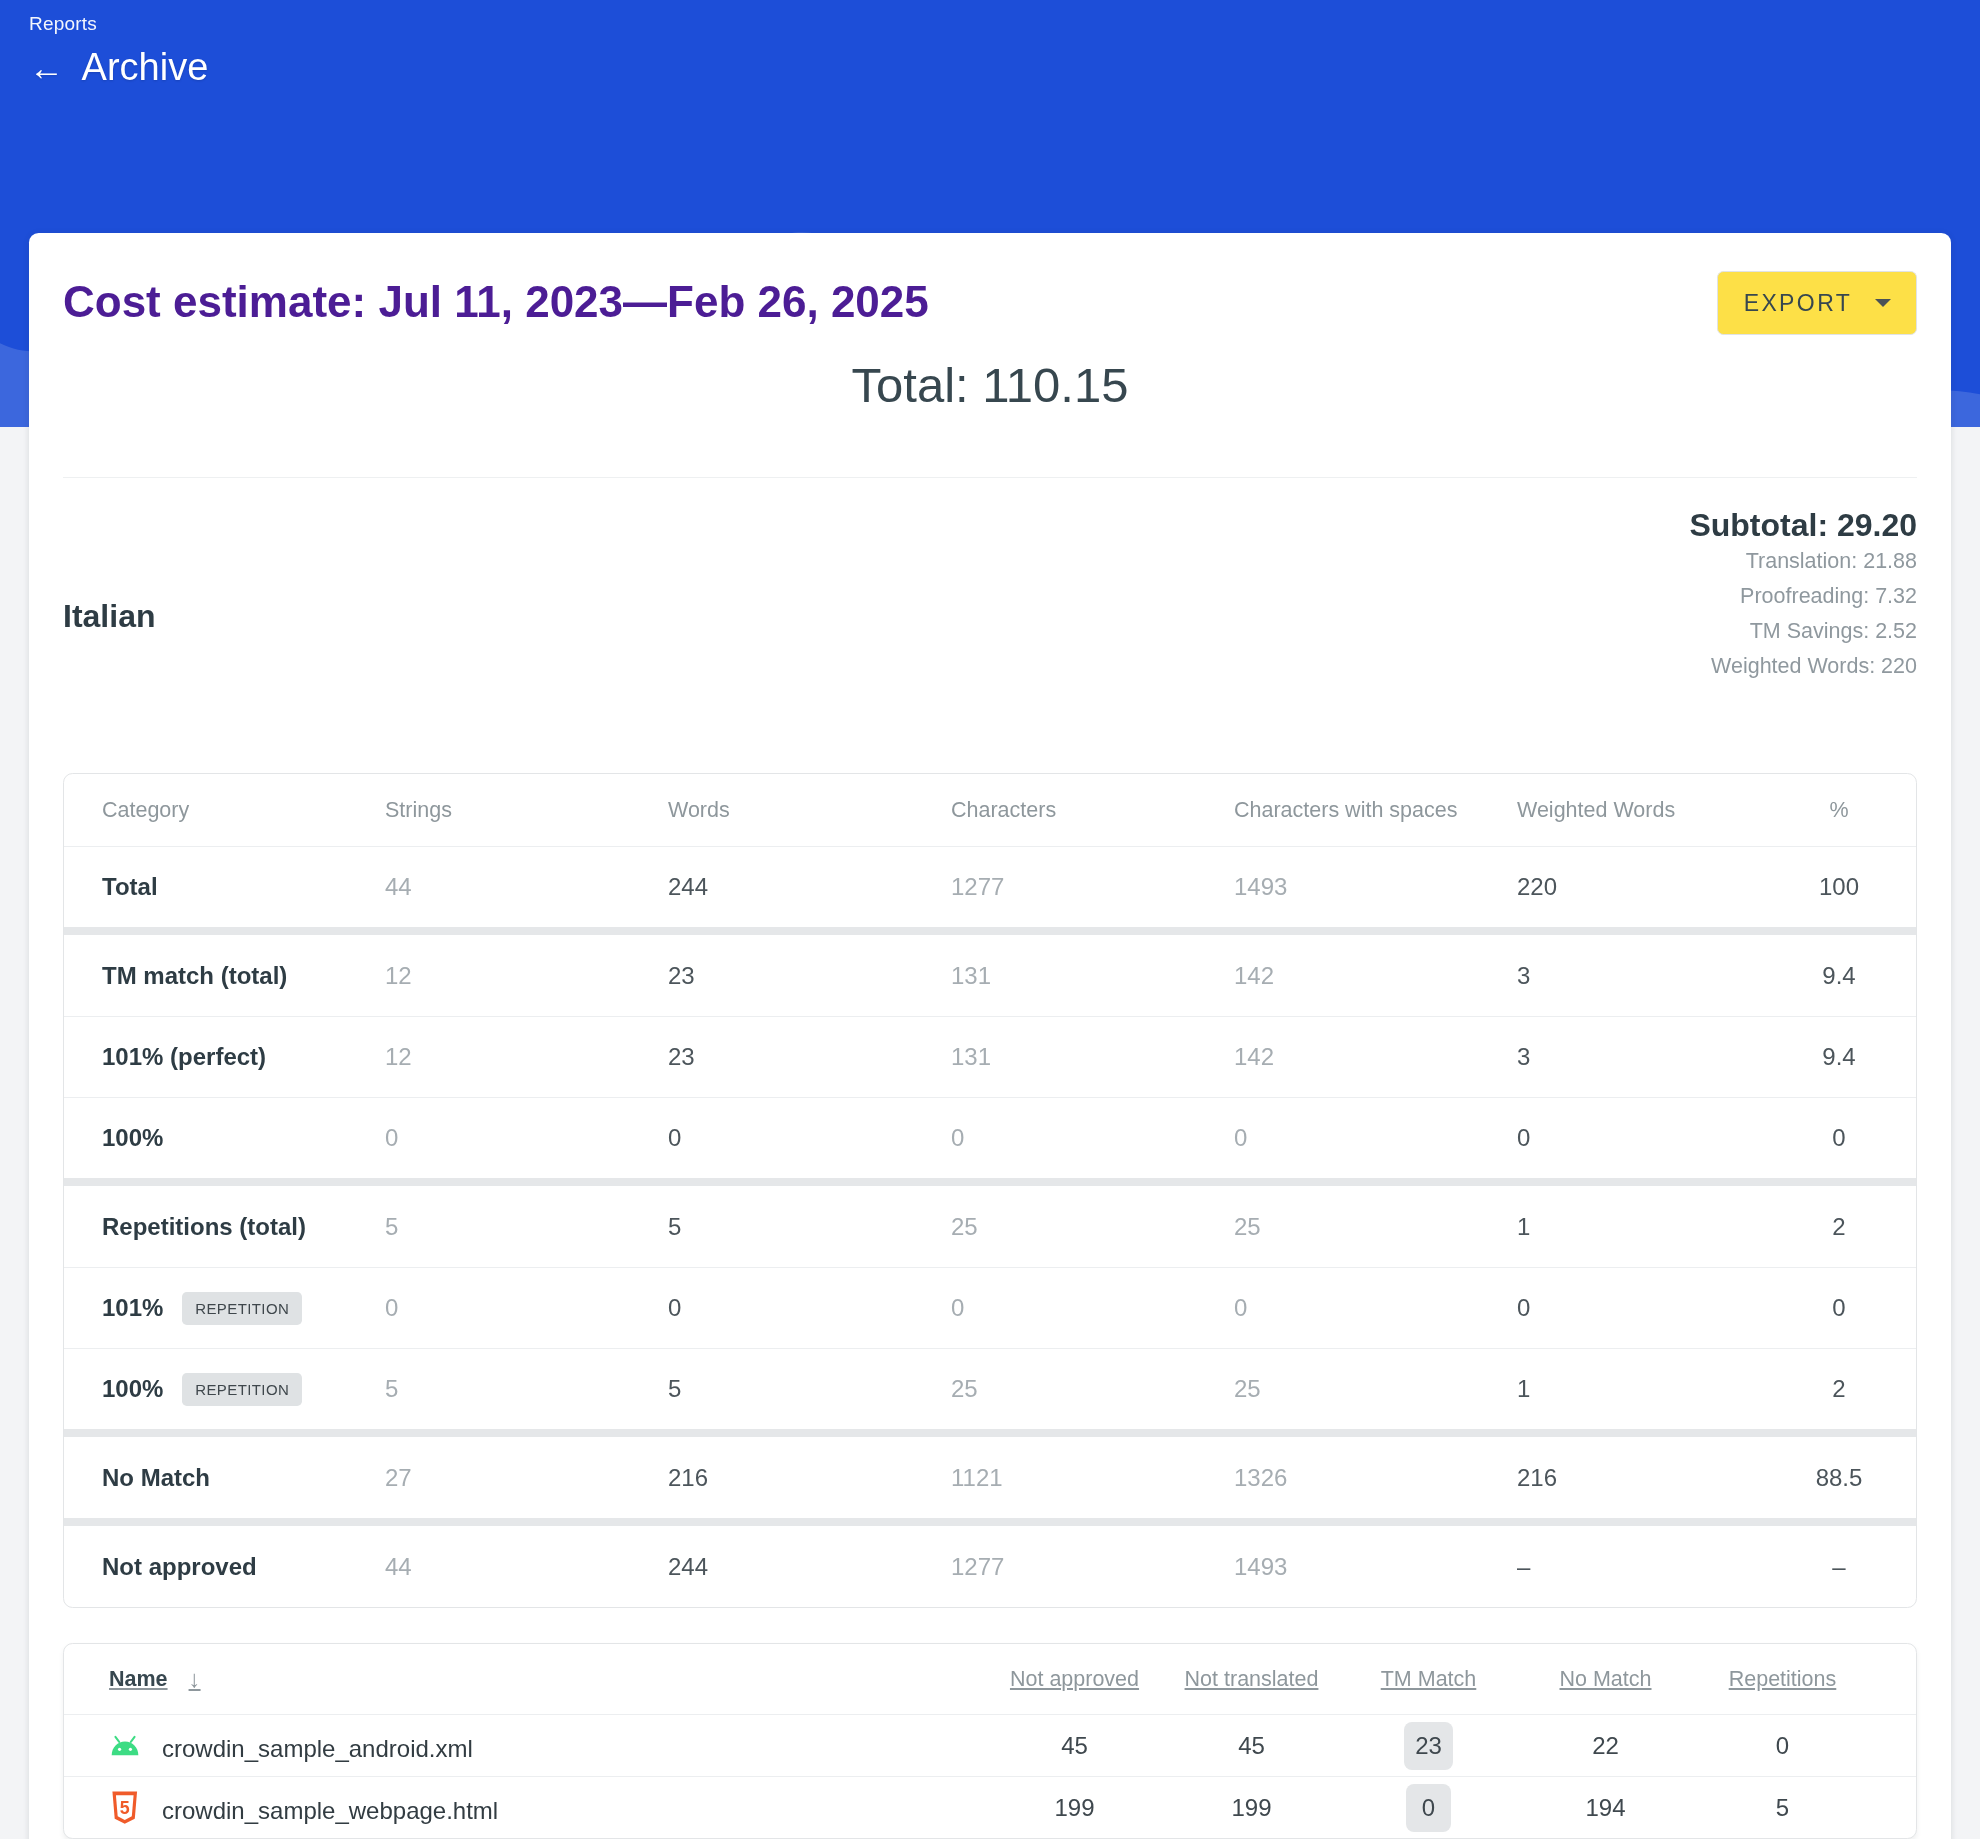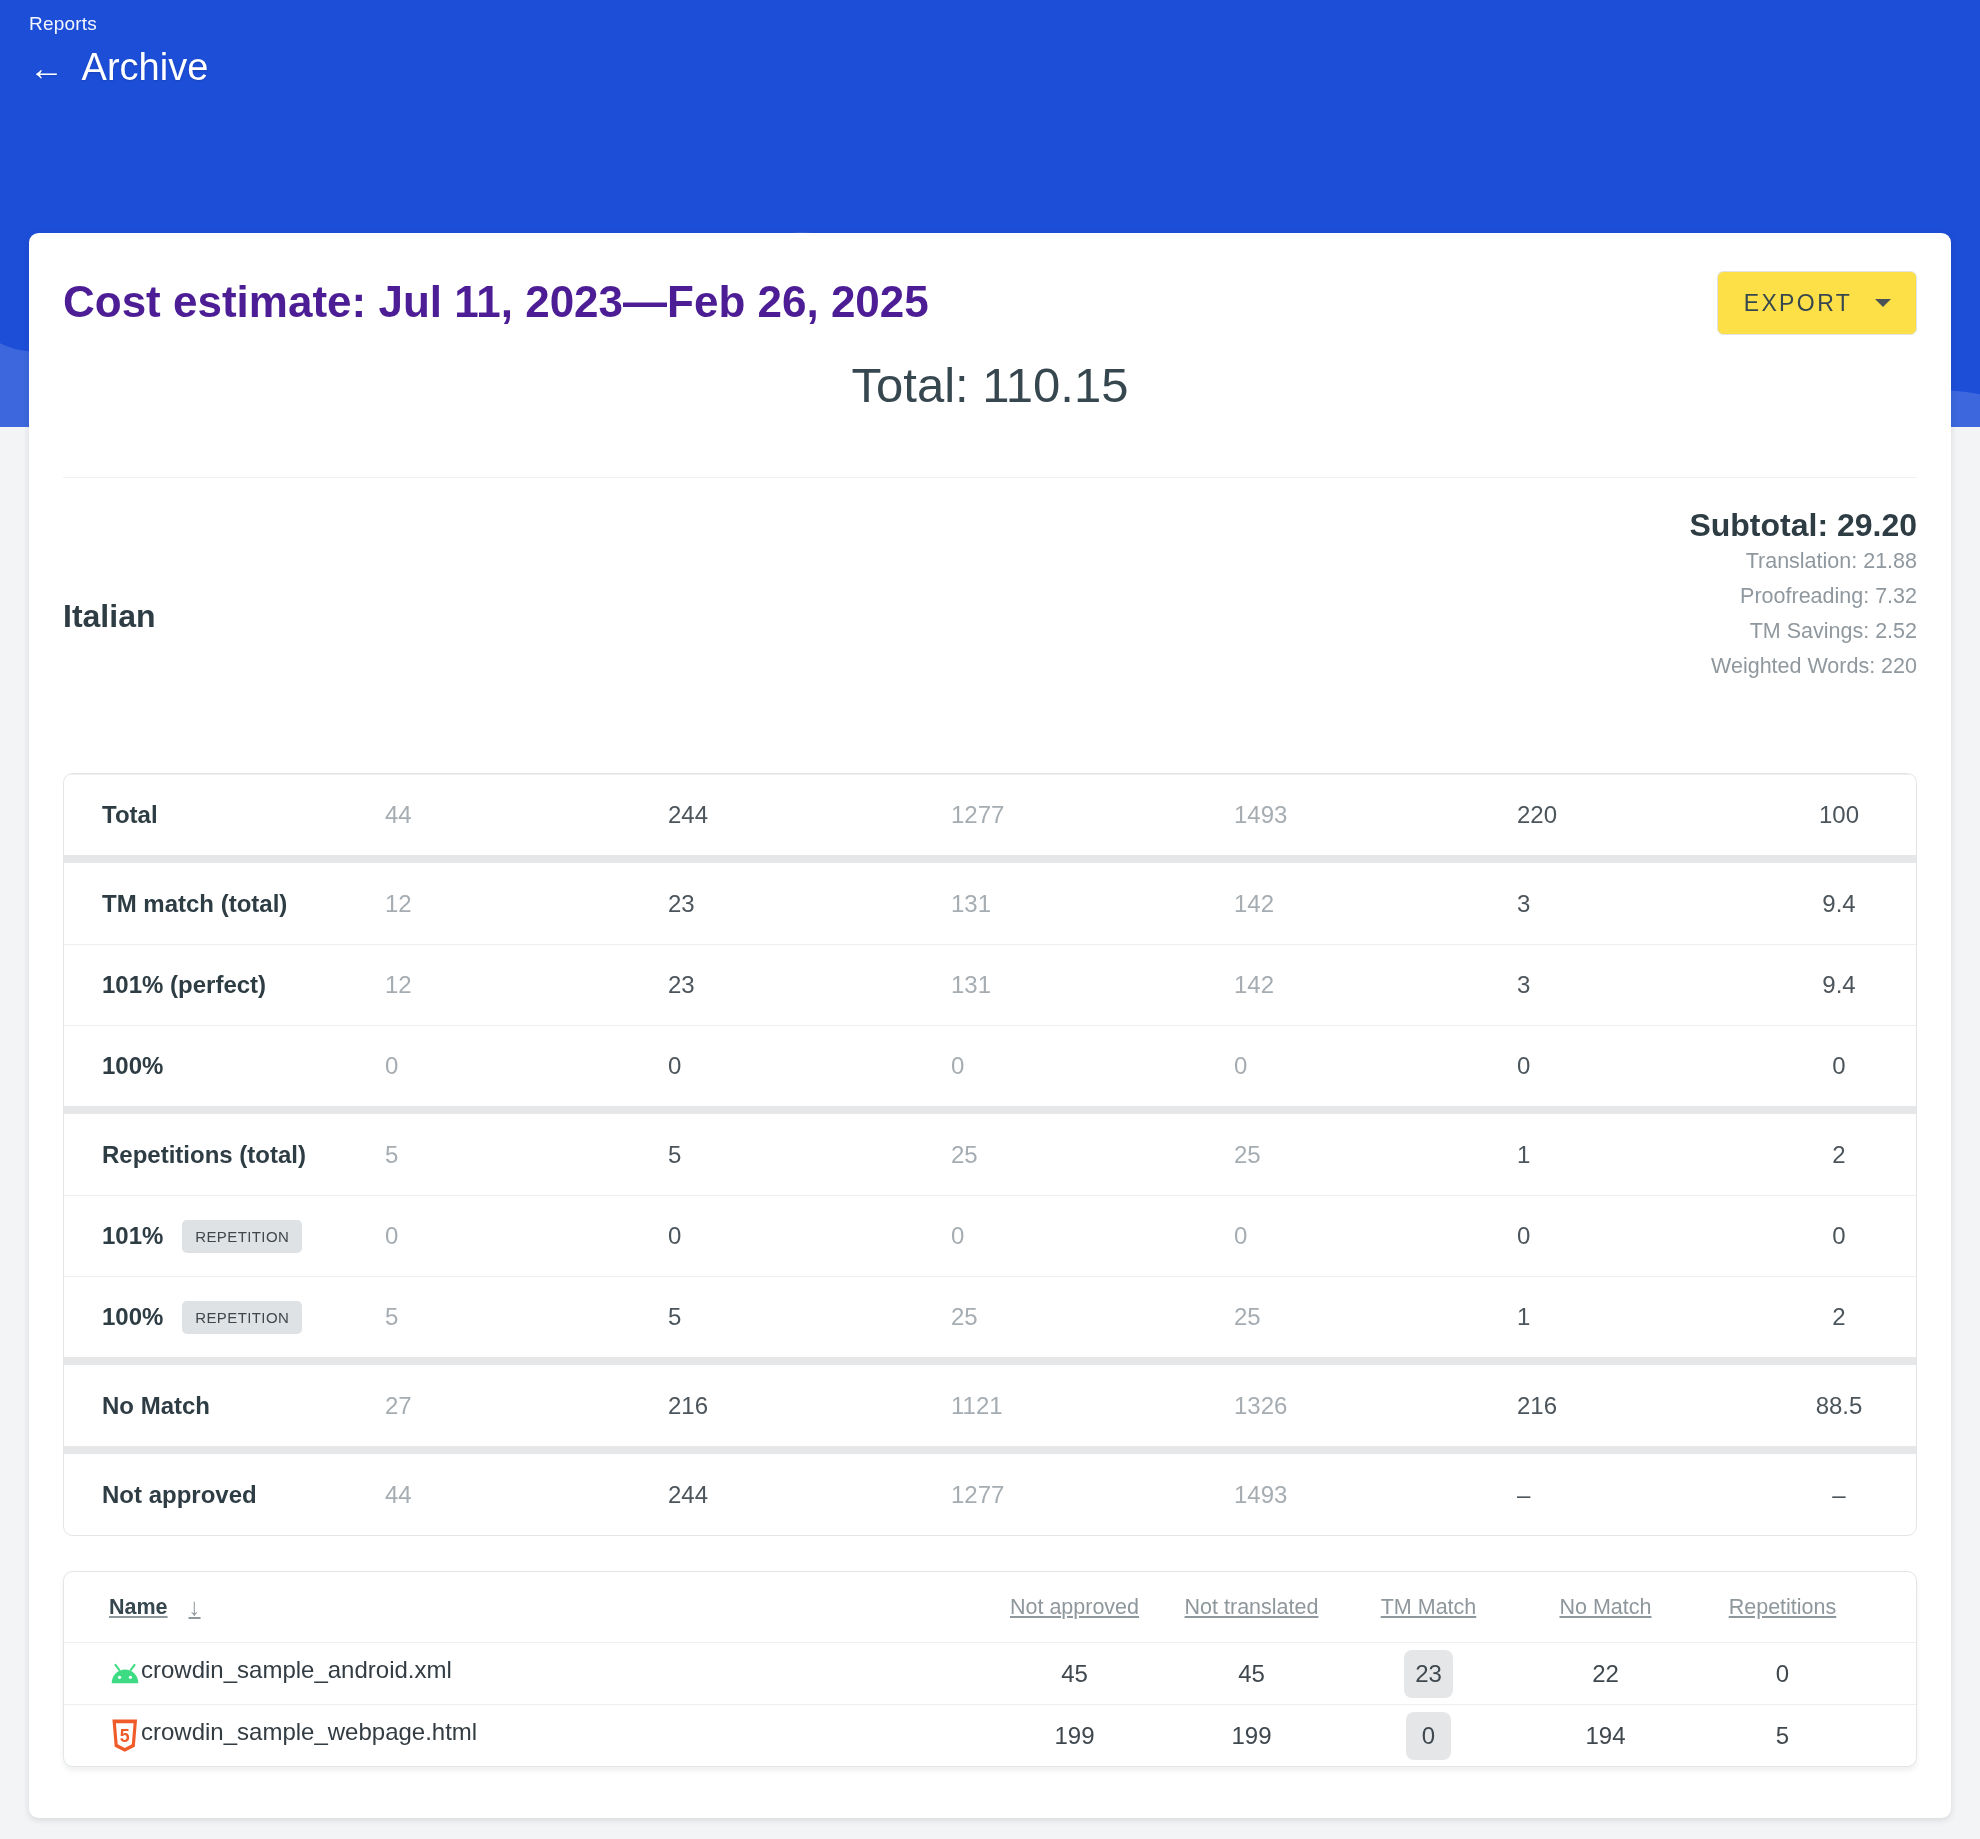--- a/index.html
+++ b/index.html
@@ -128,21 +128,21 @@
     align-items:center;
     padding:0 45px;
   }
   .f-head { height:70px; font-size:21.5px; color:#8e979c; }
   .f-head > div { text-align:center;text-decoration:underline; }
   .f-head .name-h { text-align:left; display:flex; align-items:center; gap:21px; }
   .name-h-label { color:#37474f; font-weight:700; }
   .sort-arrow { color:#8e979c; font-size:24px; cursor:pointer; }
   .f-row { height:62px; border-top:1.6px solid #eceef0; font-size:24px; color:#3f484e; }
   .f-row > div { text-align:center; }
-  .file-name-cell { display:flex !important; align-items:flex-start; text-align:left !important; cursor:pointer; }
+  .file-name-cell { display:flex !important; align-items:flex-end; gap:21px; text-align:left !important; cursor:pointer; }
   .file-name { font-size:24px; color:#323c42; }
   .pill {
     display:inline-block;
     background:#e4e6e8;
     border-radius:8px;
     padding:9.6px 11.2px;
     min-width:45px;
     color:#3f484e;
   }
   .ficon { width:32px; height:35px; display:flex; align-items:center; justify-content:center; }
@@ -183,20 +183,29 @@
     <div class="subtotal-block">
       <div class="subtotal">Subtotal: 29.20</div>
       <div class="subtotal-detail">Translation: 21.88</div>
       <div class="subtotal-detail">Proofreading: 7.32</div>
       <div class="subtotal-detail">TM Savings: 2.52</div>
       <div class="subtotal-detail">Weighted Words: 220</div>
     </div>
   </div>
 
   <div class="cost-table">
+    <div class="t-head">
+      <div>Category</div>
+      <div>Strings</div>
+      <div>Words</div>
+      <div>Characters</div>
+      <div>Characters with spaces</div>
+      <div>Weighted Words</div>
+      <div>%</div>
+    </div>
     <div id="cost-body">
   <div class="t-row">
     <div class="cat-cell">
       <span class="cat-label">Total</span>
 
     </div>
     <div class="num num-light">44</div>
     <div class="num num-dark">244</div>
     <div class="num num-light">1277</div>
     <div class="num num-light">1493</div>

